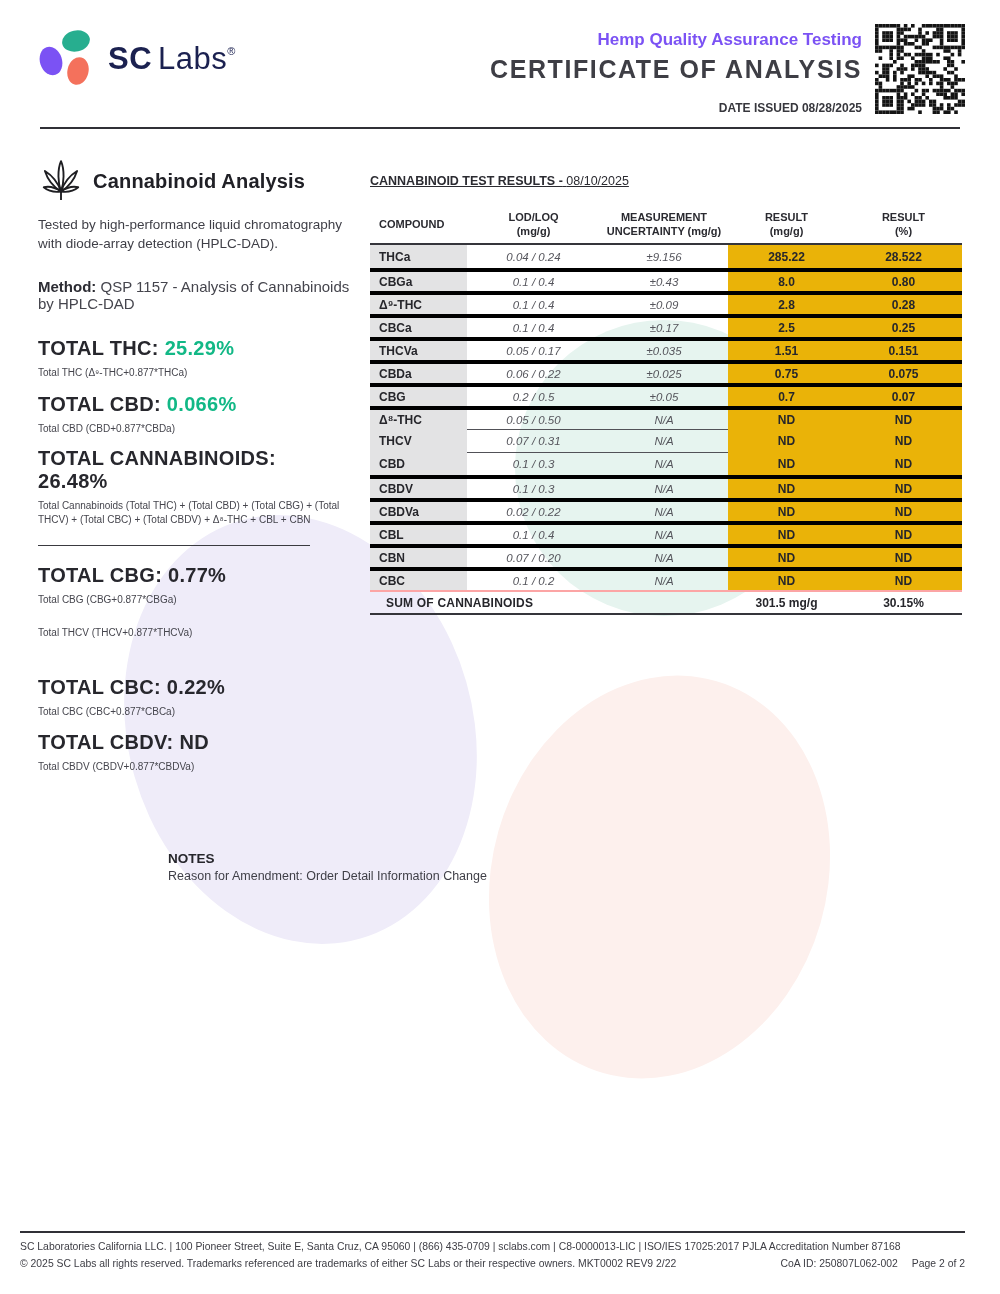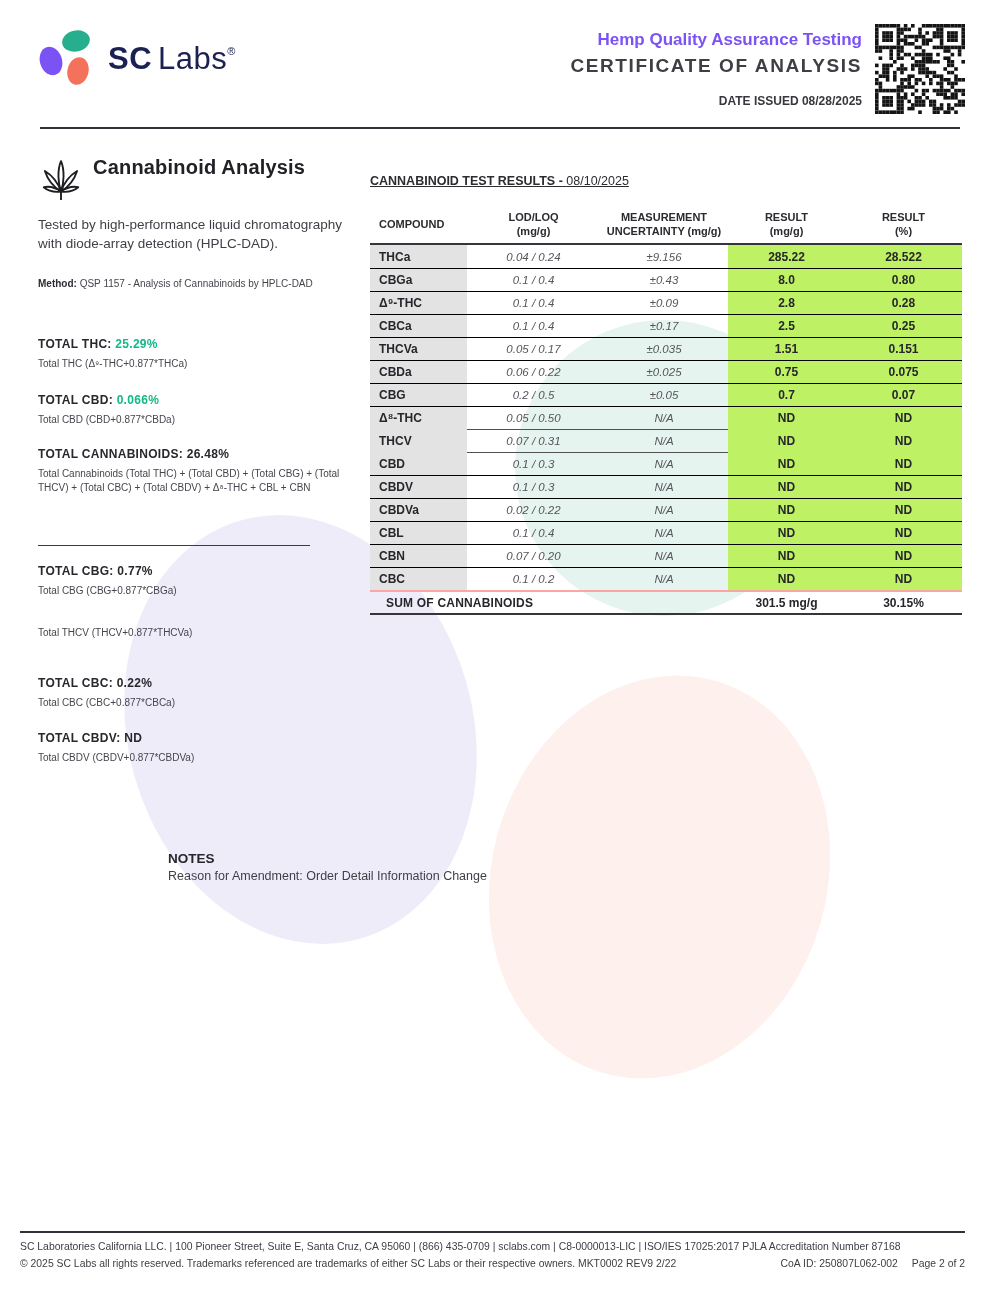--- a/index.html
+++ b/index.html
@@ -16,33 +16,33 @@
   .content { position:relative; z-index:1; }
 
   
   .logo { position:absolute; left:36px; top:28px; display:flex; align-items:center; gap:10px; }
   .logo-text { font-size:31px; color:#1b2150; letter-spacing:.5px; }
   .logo-text .sc { font-weight:800; }
   .logo-text .labs { font-weight:400; margin-left:6px; }
   .logo-text sup { font-size:11px; font-weight:400; vertical-align:14px; }
   .header-right { position:absolute; right:138px; top:30px; width:430px; text-align:right; }
   .program { color:#7b52f4; font-weight:700; font-size:17px; }
-  .coa-title { color:#3e3e45; font-weight:600; font-size:19px; letter-spacing:1.6px; margin-top:5px; }
+  .coa-title { color:#3e3e45; font-weight:600; font-size:25px; letter-spacing:1.6px; margin-top:5px; }
   .date-issued { color:#37373d; font-weight:700; font-size:12px; margin-top:17px; }
   .qr { position:absolute; left:875px; top:24px; width:90px; height:90px; }
   .header-rule { position:absolute; left:40px; top:127px; width:920px; border-top:2px solid #303036; }
 
   
-  .leaf-title { position:absolute; left:38px; top:156px; display:flex; align-items:flex-start; gap:9px; }
+  .leaf-title { position:absolute; left:38px; top:156px; display:flex; align-items:center; gap:9px; }
   .leaf-title h1 { font-size:20px; font-weight:700; color:#202026; letter-spacing:.2px; }
   .description { position:absolute; left:38px; top:215px; width:305px; font-size:13.5px; line-height:1.43; color:#3f3f47; }
-  .method { position:absolute; left:38px; top:278px; width:320px; font-size:10px; color:#45454d; }
+  .method { position:absolute; left:38px; top:278px; width:320px; font-size:15px; color:#45454d; }
   .method b { color:#2c2c33; }
   .total { position:absolute; left:38px; width:312px; }
-  .total h2 { font-size:12px; font-weight:700; color:#27272d; letter-spacing:.3px; }
+  .total h2 { font-size:20px; font-weight:700; color:#27272d; letter-spacing:.3px; }
   .total .val-teal { color:#12b886; }
   .total .formula { margin-top:6px; font-size:10px; line-height:1.35; color:#45454d; }
   .t-thc  { top:337px; }
   .t-cbd  { top:393px; }
   .t-cann { top:447px; }
   .left-rule { position:absolute; left:38px; top:545px; width:272px; border-top:1px solid #3a3a40; }
   .t-cbg  { top:564px; }
   .t-thcv { top:620px; }
   .t-cbc  { top:676px; }
   .t-cbdv { top:731px; }
@@ -56,22 +56,22 @@
   .ctable { position:absolute; left:370px; top:205px; width:592px; font-size:12px; }
   .thead, .trow, .sumrow { display:grid; grid-template-columns:97px 133px 128px 117px 117px; }
   .thead { height:40px; border-bottom:2px solid #35353b; }
   .hcell { display:flex; flex-direction:column; justify-content:center; align-items:center;
            font-weight:700; font-size:11px; line-height:1.3; color:#2a2a30; text-align:center; }
   .hcell:first-child { align-items:flex-start; padding-left:9px; }
   .trow { height:23px; }
   .trow > div { display:flex; align-items:center; justify-content:center; }
   .c-compound { justify-content:flex-start !important; padding-left:9px; background:#e3e3e4; font-weight:700; color:#26262b; }
   .c-lod, .c-unc { font-style:italic; color:#55555c; font-size:11.5px; background:transparent; }
-  .c-mg, .c-pct { background:#bef264; font-weight:700; color:#26262b; }
-  .sep-full > div { border-top:1px solid #000000; }
+  .c-mg, .c-pct { background:#eab308; font-weight:700; color:#26262b; }
+  .sep-full > div { border-top:4px solid #000000; }
   .sep-mid  > .c-lod, .sep-mid > .c-unc { border-top:1px solid #515157; }
   .sumrow { grid-template-columns:358px 117px 117px; height:25px; border-top:2px solid #fca5a5; border-bottom:2px solid #35353b; }
   .sumrow > div { display:flex; align-items:center; justify-content:center; font-weight:700; color:#26262b; font-size:12px; }
   .sum-label { justify-content:flex-start !important; padding-left:16px; letter-spacing:.2px; }
 
   
   .footer-rule { position:absolute; left:20px; top:1231px; width:945px; border-top:2.5px solid #303036; }
   .footer-l1 { position:absolute; left:20px; top:1241px; width:945px; font-size:10.4px; color:#3d3d44; }
   .footer-l2 { position:absolute; left:20px; top:1258px; width:945px; font-size:10.4px; color:#3d3d44;
                display:flex; justify-content:space-between; }

